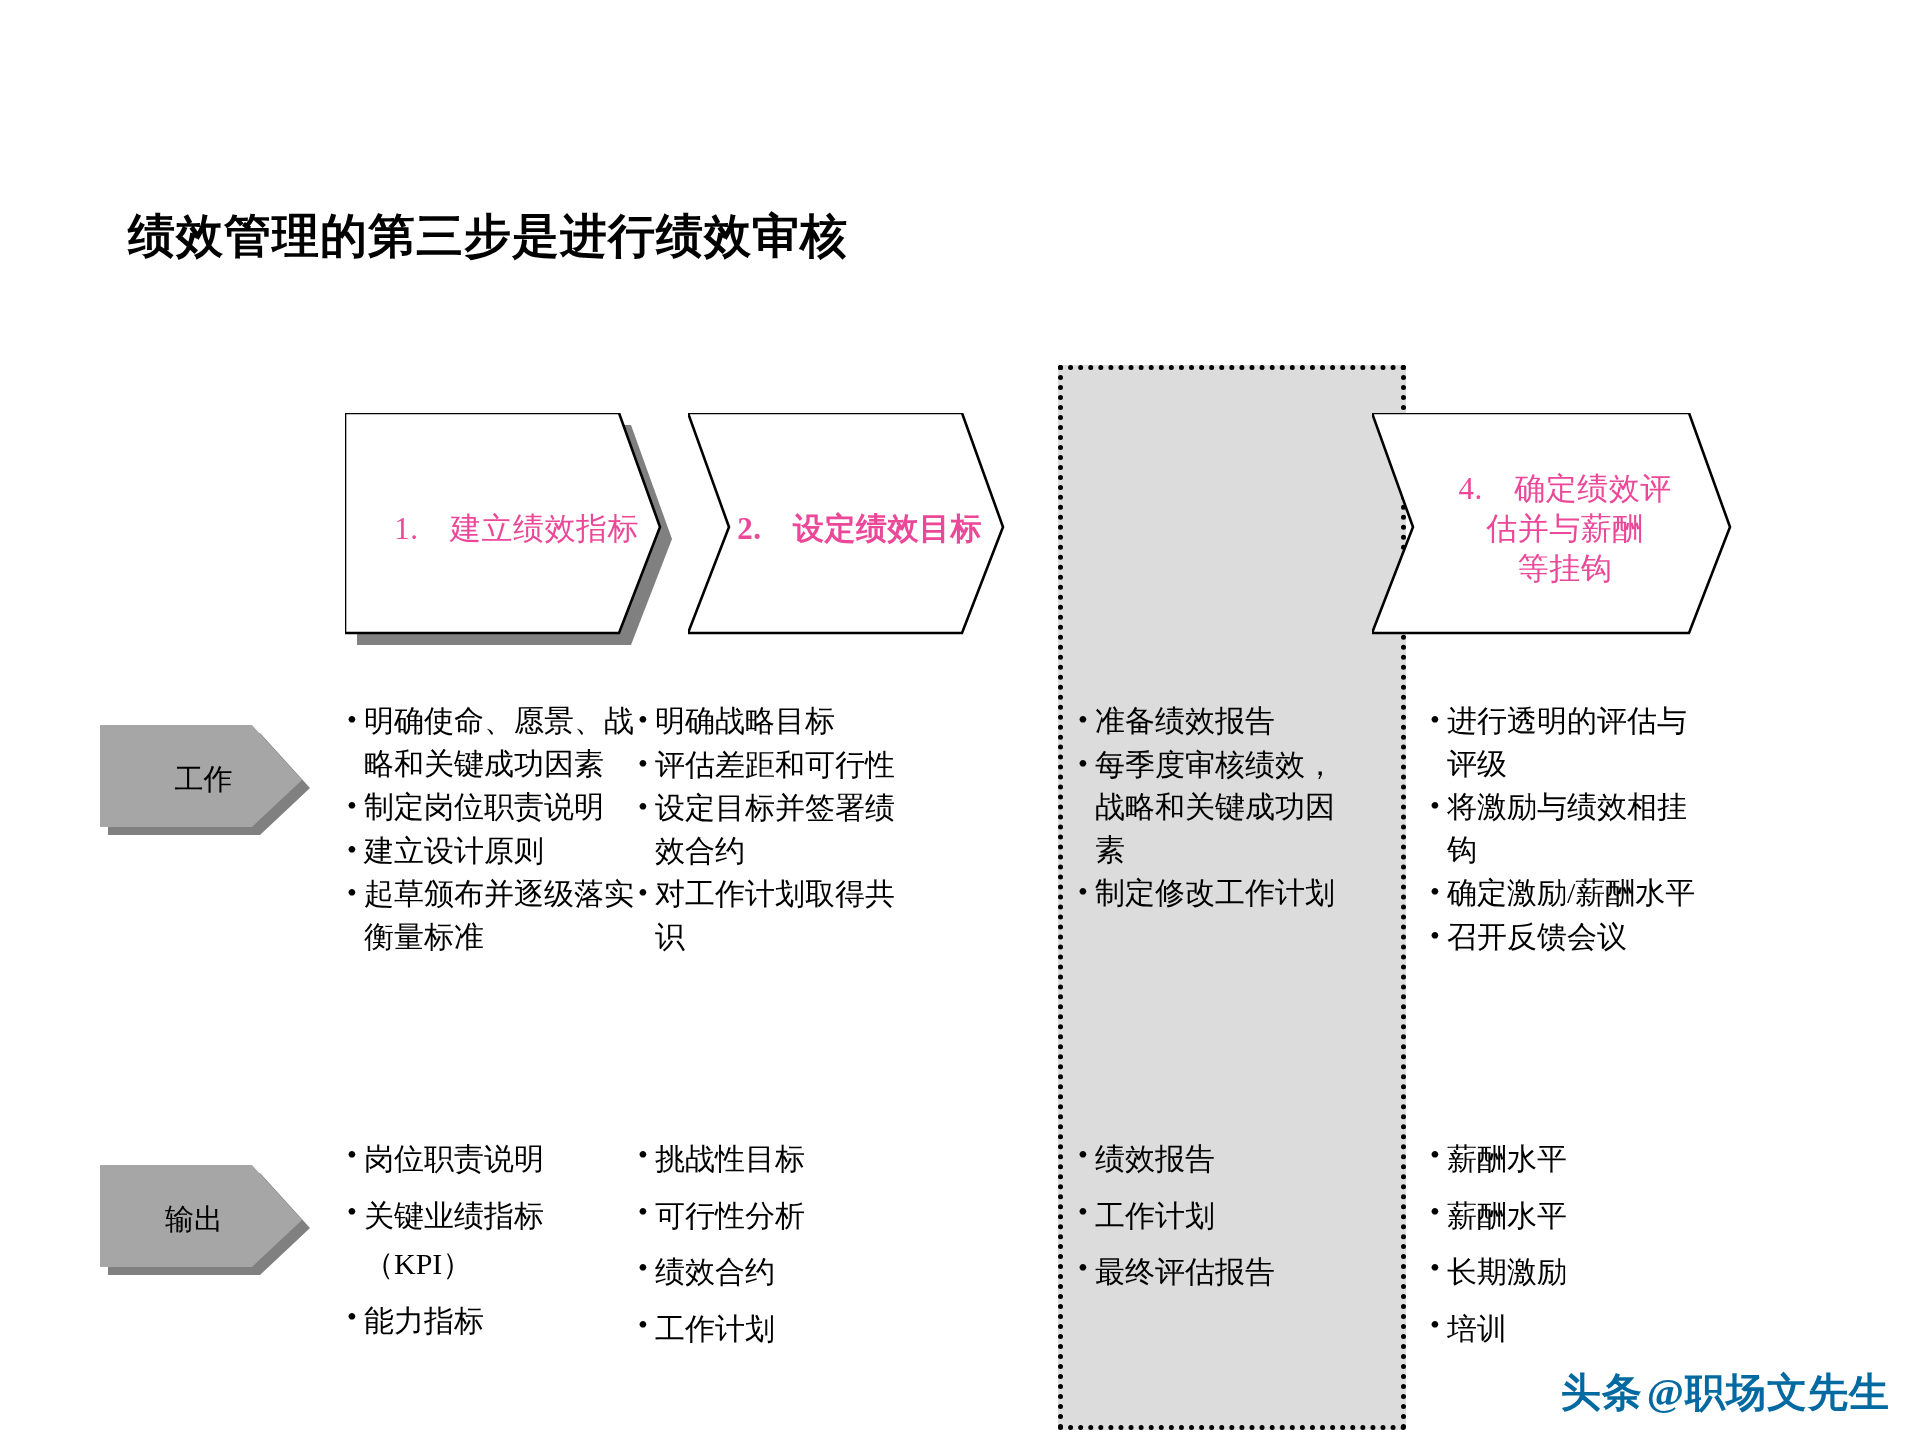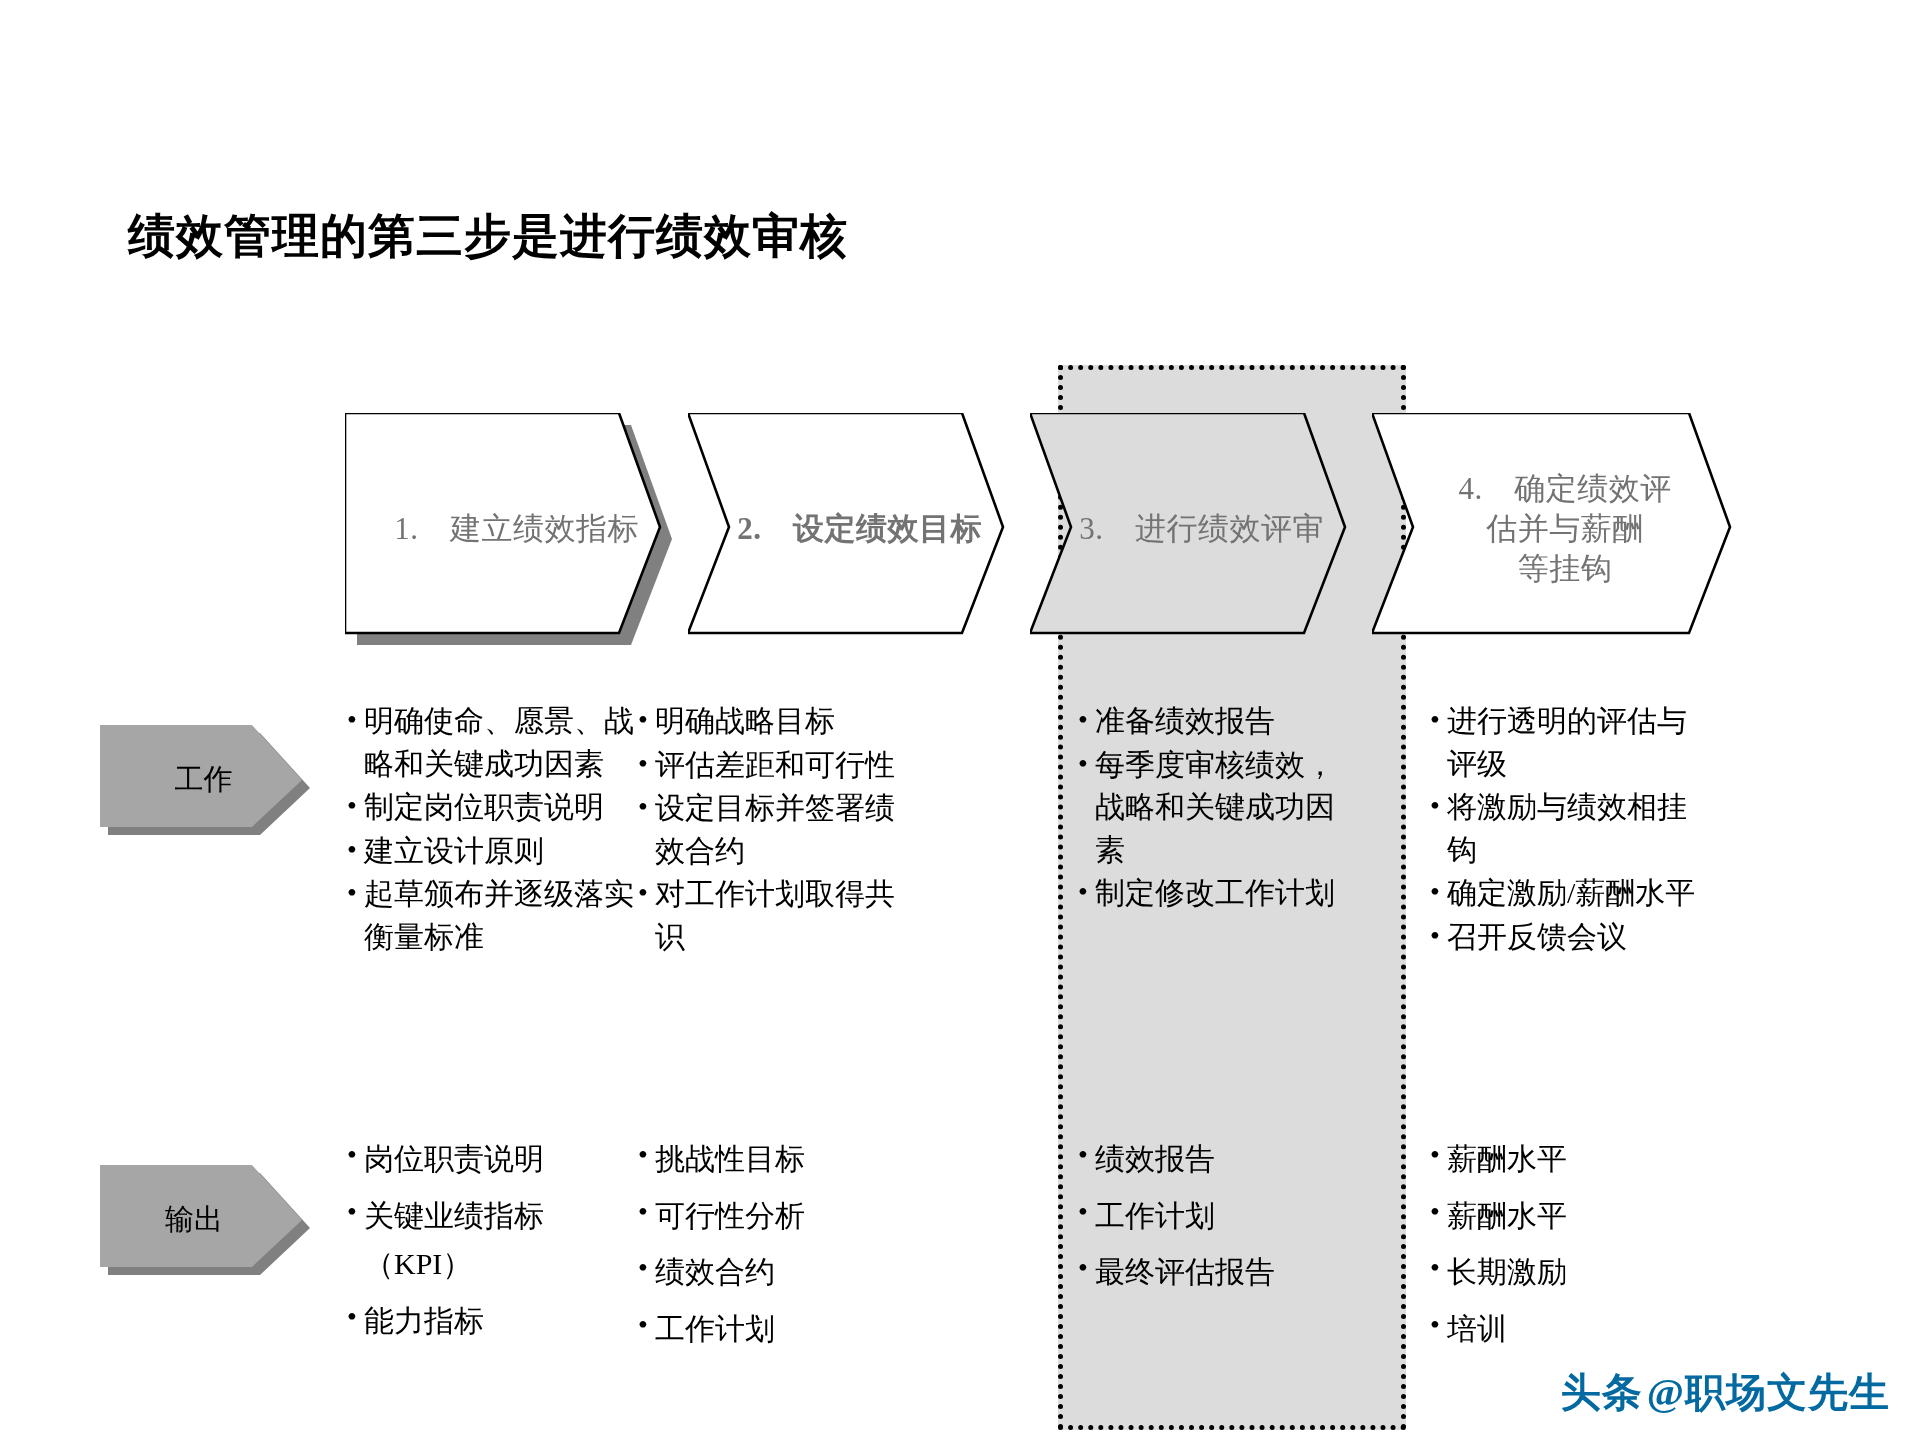--- a/index.html
+++ b/index.html
@@ -39,21 +39,21 @@
   
   .chevron {
     position: absolute;
     top: 413px;
     height: 232px;
     display: flex;
     align-items: center;
     justify-content: center;
     text-align: center;
     font-size: 31px;
-    color: #737373;
+    color: #ec4899;
     line-height: 1.28;
     letter-spacing: 0.5px;
   }
   .chev-shape {
     position: absolute;
     inset: 0;
   }
   .chev-label {
     position: relative;
     z-index: 3;
@@ -134,26 +134,20 @@
     <span class="chev-label">1.　建立绩效指标</span>
   </div>
 
   <div class="chevron" id="chev2" style="left:688px; width:327px;font-weight:bold;">
     <svg class="chev-shape" viewBox="0 0 327 232" preserveAspectRatio="none">
       <polygon points="0,0 274,0 315,114 274,220 0,220 41,114" fill="#ffffff" stroke="#000000" stroke-width="2.6"></polygon>
     </svg>
     <span class="chev-label">2.　设定绩效目标</span>
   </div>
 
-  <div class="chevron" id="chev3" style="left:1030px; width:327px;">
-    <svg class="chev-shape" viewBox="0 0 327 232" preserveAspectRatio="none">
-      <polygon points="0,0 274,0 315,114 274,220 0,220 41,114" fill="#dcdcdc" stroke="#000000" stroke-width="2.6"></polygon>
-    </svg>
-    <span class="chev-label">3.　进行绩效评审</span>
-  </div>
 
   <div class="chevron" id="chev4" style="left:1372px; width:370px;">
     <svg class="chev-shape" viewBox="0 0 370 232" preserveAspectRatio="none">
       <polygon points="0,0 317,0 358,114 317,220 0,220 41,114" fill="#ffffff" stroke="#000000" stroke-width="2.6"></polygon>
     </svg>
     <span class="chev-label">4.　确定绩效评
 估并与薪酬
 等挂钩</span>
   </div>
 

